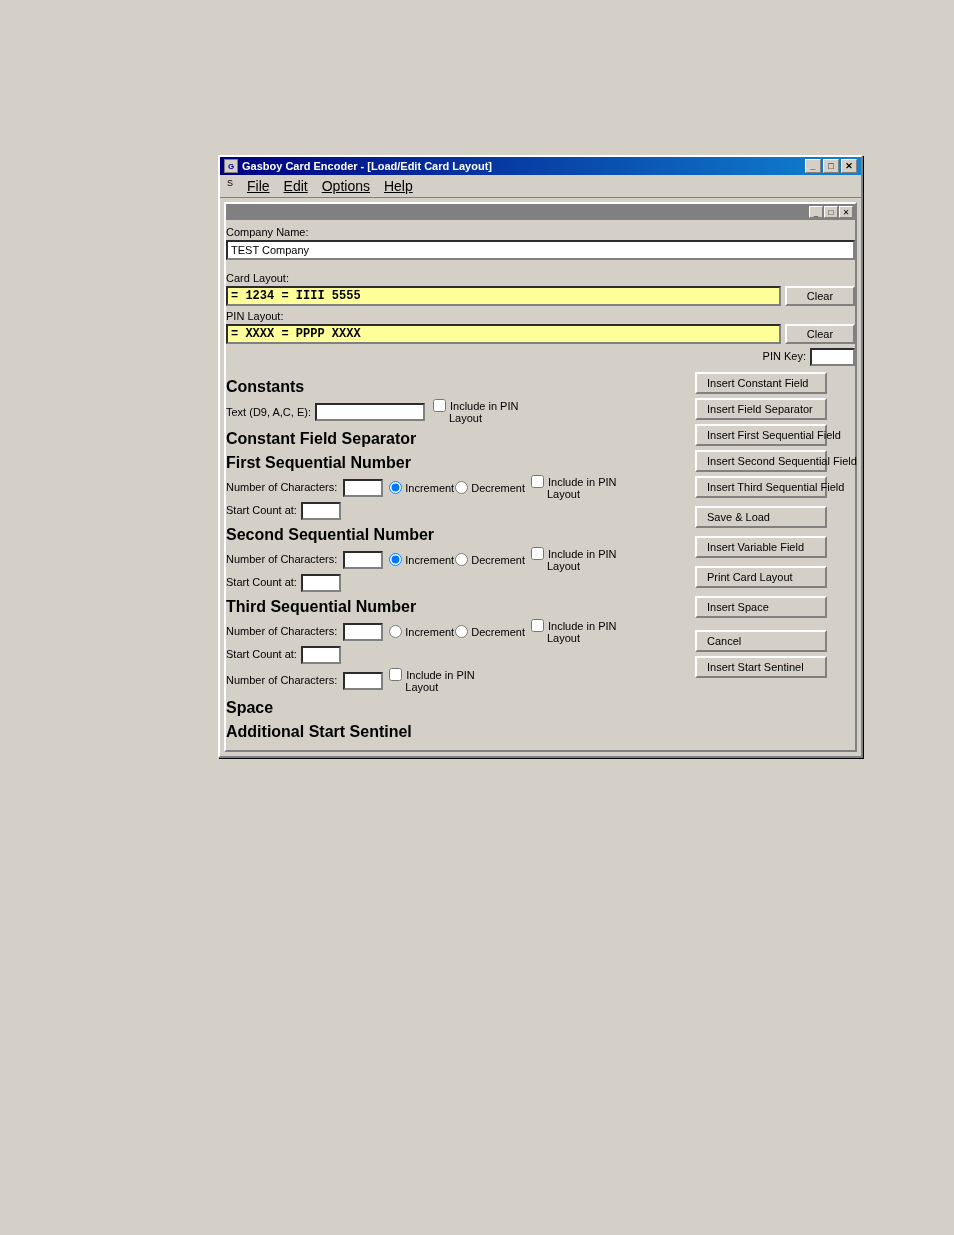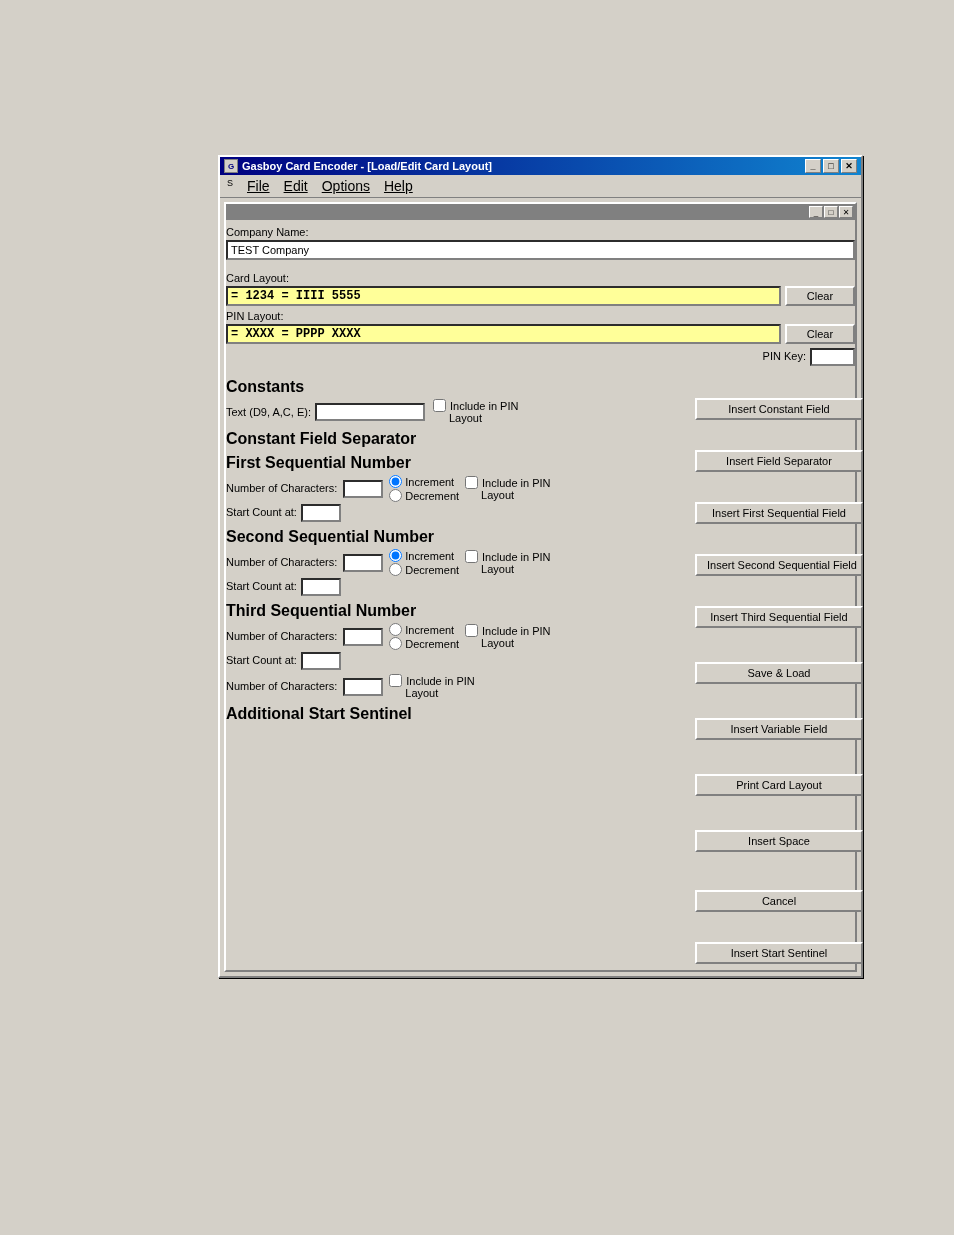--- a/index.html
+++ b/index.html
@@ -199,21 +199,21 @@
       width: 40px;
       height: 18px;
       border: 2px inset #808080;
       background: white;
       font-size: 11px;
       font-family: 'MS Sans Serif', Arial, sans-serif;
     }
 
     .radio-group {
       display: flex;
-      flex-direction: column;
+      flex-direction: row;
       gap: 1px;
     }
 
     .radio-label {
       font-size: 11px;
       display: flex;
       align-items: center;
       gap: 3px;
     }
 
@@ -281,23 +281,22 @@
     .big-win-btn {
       background: #d4d0c8;
       border: 2px solid #ffffff;
       border-right-color: #808080;
       border-bottom-color: #808080;
       font-size: 11px;
       font-family: 'MS Sans Serif', Arial, sans-serif;
       padding: 3px 10px;
       cursor: pointer;
       white-space: nowrap;
-      text-align: center;
-      width: 168px;
-      margin-top: 26px;
+      text-align: left;
+      width: 132px;
     }
 
     .main-layout {
       display: flex;
       gap: 0;
     }
 
     .main-left {
       flex: 1;
       padding-right: 8px;
@@ -480,20 +479,21 @@
               <div style="display:flex;flex-direction:column;align-items:flex-start;">
                 <label class="checkbox-label">
                   <input type="checkbox" style="">
                   <span>Include in PIN</span>
                 </label>
                 <span style="font-size:11px;margin-left:16px;">Layout</span>
               </div>
             </div>
           </div>
 
+          <div class="section-title">Space</div>
 
           <div class="section-title">Additional Start Sentinel</div>
 
         </div>
 
         <div class="main-right">
           <button class="big-win-btn">Insert Constant Field</button>
           <button class="big-win-btn">Insert Field Separator</button>
           <button class="big-win-btn">Insert First Sequential Field</button>
           <button class="big-win-btn">Insert Second Sequential Field</button>

